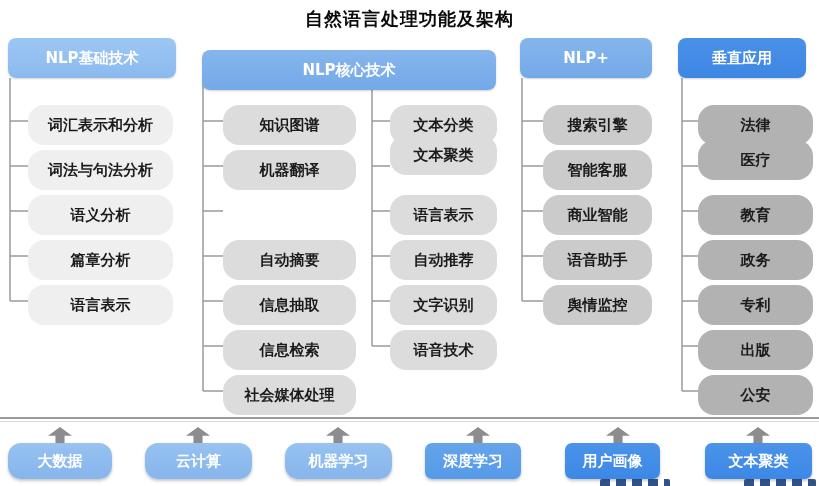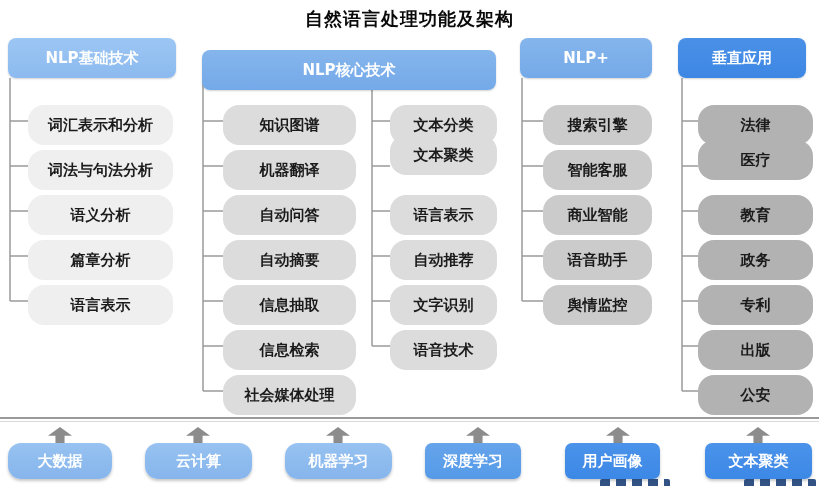--- a/index.html
+++ b/index.html
@@ -70,21 +70,20 @@
   <div class="box hd hd4">垂直应用</div>
 
   <div class="box it c1" style="top:105px">词汇表示和分析</div>
   <div class="box it c1" style="top:150px">词法与句法分析</div>
   <div class="box it c1" style="top:195px">语义分析</div>
   <div class="box it c1" style="top:240px">篇章分析</div>
   <div class="box it c1" style="top:285px">语言表示</div>
 
   <div class="box it c2l" style="top:105px">知识图谱</div>
   <div class="box it c2l" style="top:150px">机器翻译</div>
-  <div class="box it c2l" style="top:195px">自动问答</div>
   <div class="box it c2l" style="top:240px">自动摘要</div>
   <div class="box it c2l" style="top:285px">信息抽取</div>
   <div class="box it c2l" style="top:330px">信息检索</div>
   <div class="box it c2l" style="top:375px">社会媒体处理</div>
 
   <div class="box it c2r" style="top:105px">文本分类</div>
   <div class="box it c2r" style="top:135px">文本聚类</div>
   <div class="box it c2r" style="top:195px">语言表示</div>
   <div class="box it c2r" style="top:240px">自动推荐</div>
   <div class="box it c2r" style="top:285px">文字识别</div>

